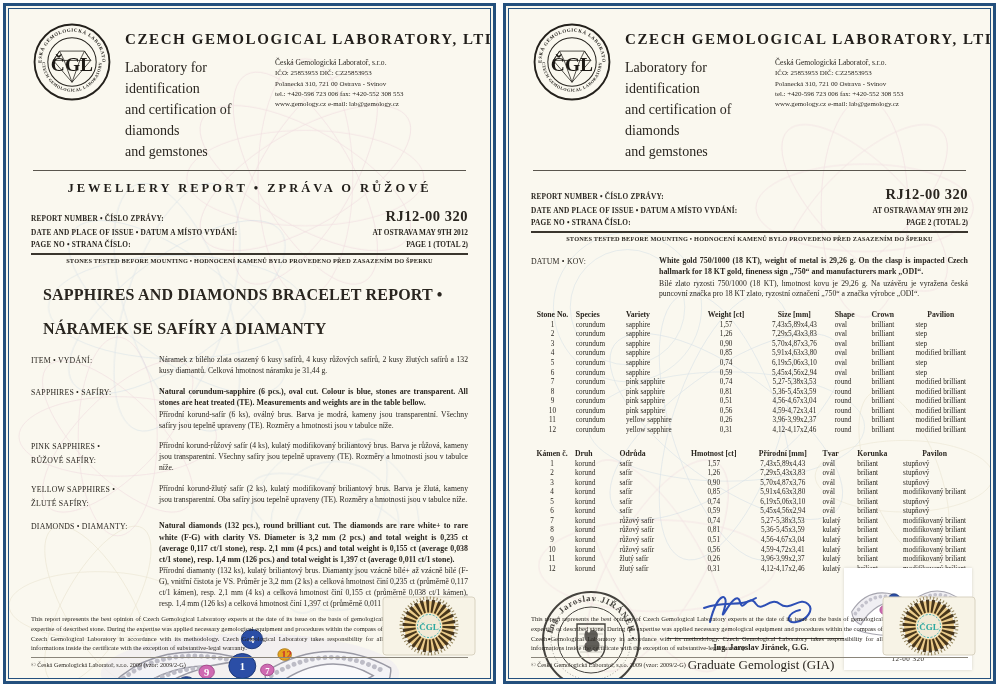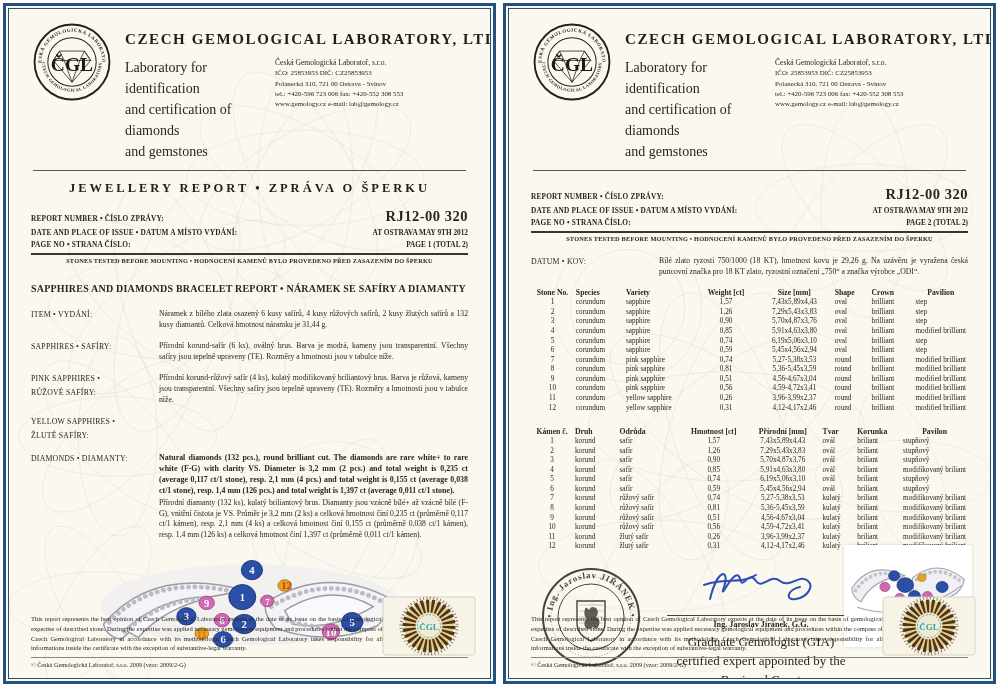--- a/index.html
+++ b/index.html
@@ -25,21 +25,21 @@
   .report-title{text-align:center;font-weight:bold;font-size:12.5px;letter-spacing:3px;margin:10px 0 9px 0;color:#211e1a;}
   .meta{margin-top:4px;}
   .meta-row{display:flex;justify-content:space-between;align-items:baseline;line-height:1.55;}
   .meta-label{font-size:7.3px;font-weight:bold;letter-spacing:0.2px;}
   .meta-value{font-size:7.3px;font-weight:bold;text-align:right;}
   .meta-value.big{font-size:14.5px;letter-spacing:0.5px;}
   .meta-rule{border:none;border-top:2px solid #3a362e;margin:3px 0 2px 0;}
   .stones-note{text-align:center;font-size:6.3px;font-weight:bold;letter-spacing:0.2px;}
 
   
-  .doc-title{font-weight:bold;font-size:10px;line-height:2.1;margin-top:14px;letter-spacing:0.2px;}
+  .doc-title{font-weight:bold;font-size:16px;line-height:2.1;margin-top:14px;letter-spacing:0.2px;margin-left:12px;}
   .section{display:flex;margin-top:9px;}
   .section-label{flex:0 0 128px;font-size:7.8px;line-height:1.8;white-space:pre-line;letter-spacing:0.2px;}
   .section-body{flex:1;}
   .sec-en{font-size:7.9px;font-weight:bold;text-align:justify;line-height:1.42;}
   .sec-cz{font-size:7.7px;text-align:justify;line-height:1.42;margin-top:1px;}
   .metal-section .section-label{flex:0 0 128px;}
 
   
   .stone-table{width:100%;border-collapse:collapse;margin-top:10px;}
   .stone-table th{font-size:7.7px;font-weight:bold;padding:0 2px 1px 2px;text-align:left;white-space:nowrap;}
@@ -142,21 +142,21 @@
               <div class="company-lines">Česká Gemologická Laboratoř, s.r.o.
 IČO: 25853953    DIČ: CZ25853953
 Polanecká 310, 721 00 Ostrava - Svinov
 tel.: +420-596 723 006    fax: +420-552 308 553
 www.gemology.cz         e-mail: lab@gemology.cz</div>
             </div>
           </div>
         </div>
         <hr class="hdr-rule">
 
-        <div class="report-title">JEWELLERY REPORT • ZPRÁVA O ŠPERKU</div>
+        <div class="report-title">JEWELLERY REPORT • ZPRÁVA O RŮŽOVÉ</div>
 
         <div class="meta">
           <div class="meta-row">
             <span class="meta-label">REPORT NUMBER • ČÍSLO ZPRÁVY:</span>
             <span class="meta-value big">RJ12-00 320</span>
           </div>
           <div class="meta-row">
             <span class="meta-label">DATE AND PLACE OF ISSUE • DATUM A MÍSTO VYDÁNÍ:</span>
             <span class="meta-value">AT OSTRAVA MAY 9TH 2012</span>
           </div>
@@ -172,34 +172,36 @@
 
         <div class="section">
           <div class="section-label">ITEM • VYDÁNÍ:</div>
           <div class="section-body">
             <div class="sec-cz">Náramek z bílého zlata osazený 6 kusy safírů, 4 kusy růžových safírů, 2 kusy žlutých safírů a 132 kusy diamantů. Celková hmotnost náramku je 31,44 g.</div>
           </div>
         </div>
         <div class="section">
           <div class="section-label">SAPPHIRES • SAFÍRY:</div>
           <div class="section-body">
+            <div class="sec-en">Natural corundum-sapphire (6 pcs.), oval cut. Colour is blue, stones are transparent. All stones are heat treated (TE). Measurements and weights are in the table bellow.</div>
             <div class="sec-cz">Přírodní korund-safír (6 ks), oválný brus. Barva je modrá, kameny jsou transparentní. Všechny safíry jsou tepelně upraveny (TE). Rozměry a hmotnosti jsou v tabulce níže.</div>
           </div>
         </div>
         <div class="section">
           <div class="section-label">PINK SAPPHIRES •
 RŮŽOVÉ SAFÍRY:</div>
           <div class="section-body">
             <div class="sec-cz">Přírodní korund-růžový safír (4 ks), kulatý modifikovaný briliantový brus. Barva je růžová, kameny jsou transparentní. Všechny safíry jsou tepelně upraveny (TE). Rozměry a hmotnosti jsou v tabulce níže.</div>
           </div>
         </div>
         <div class="section">
           <div class="section-label">YELLOW SAPPHIRES •
 ŽLUTÉ SAFÍRY:</div>
           <div class="section-body">
+            <div class="sec-cz">Přírodní korund-žlutý safír (2 ks), kulatý modifikovaný briliantový brus. Barva je žlutá, kameny jsou transparentní. Oba safíry jsou tepelně upraveny (TE). Rozměry a hmotnosti jsou v tabulce níže.</div>
           </div>
         </div>
         <div class="section">
           <div class="section-label">DIAMONDS • DIAMANTY:</div>
           <div class="section-body">
             <div class="sec-en">Natural diamonds (132 pcs.), round brilliant cut. The diamonds are rare white+ to rare white (F-G) with clarity VS. Diameter is 3,2 mm (2 pcs.) and total weight is 0,235 ct (average 0,117 ct/1 stone), resp. 2,1 mm (4 pcs.) and total weight is 0,155 ct (average 0,038 ct/1 stone), resp. 1,4 mm (126 pcs.) and total weight is 1,397 ct (average 0,011 ct/1 stone).</div>
             <div class="sec-cz">Přírodní diamanty (132 ks), kulatý briliantový brus. Diamanty jsou vzácně bílé+ až vzácně bílé (F-G), vnitřní čistota je VS. Průměr je 3,2 mm (2 ks) a celková hmotnost činí 0,235 ct (průměrně 0,117 ct/1 kámen), resp. 2,1 mm (4 ks) a celková hmotnost činí 0,155 ct (průměrně 0,038 ct/1 kámen), resp. 1,4 mm (126 ks) a celková hmotnost činí 1,397 ct (průměrně 0,011 ct/1 kámen).</div>
           </div>
         </div>
 
@@ -341,20 +343,21 @@
             <span class="meta-label">PAGE NO • STRANA ČÍSLO:</span>
             <span class="meta-value">PAGE 2 (TOTAL 2)</span>
           </div>
           <hr class="meta-rule">
           <div class="stones-note">STONES TESTED BEFORE MOUNTING • HODNOCENÍ KAMENŮ BYLO PROVEDENO PŘED ZASAZENÍM DO ŠPERKU</div>
         </div>
 
         <div class="section metal-section" style="margin-top:13px;">
           <div class="section-label">DATUM • KOV:</div>
           <div class="section-body">
+            <div class="sec-en">White gold 750/1000 (18 KT), weight of metal is 29,26 g. On the clasp is impacted Czech hallmark for 18 KT gold, fineness sign „750“ and manufacturers mark „ODI“.</div>
             <div class="sec-cz">Bílé zlato ryzosti 750/1000 (18 KT), hmotnost kovu je 29,26 g. Na uzávěru je vyražena česká puncovní značka pro 18 KT zlato, ryzostní označení „750“ a značka výrobce „ODI“.</div>
           </div>
         </div>
 
         <table class="stone-table">
           <thead>
               <tr>
                 <th>Stone No.</th>
                 <th>Species</th>
                 <th>Variety</th>

